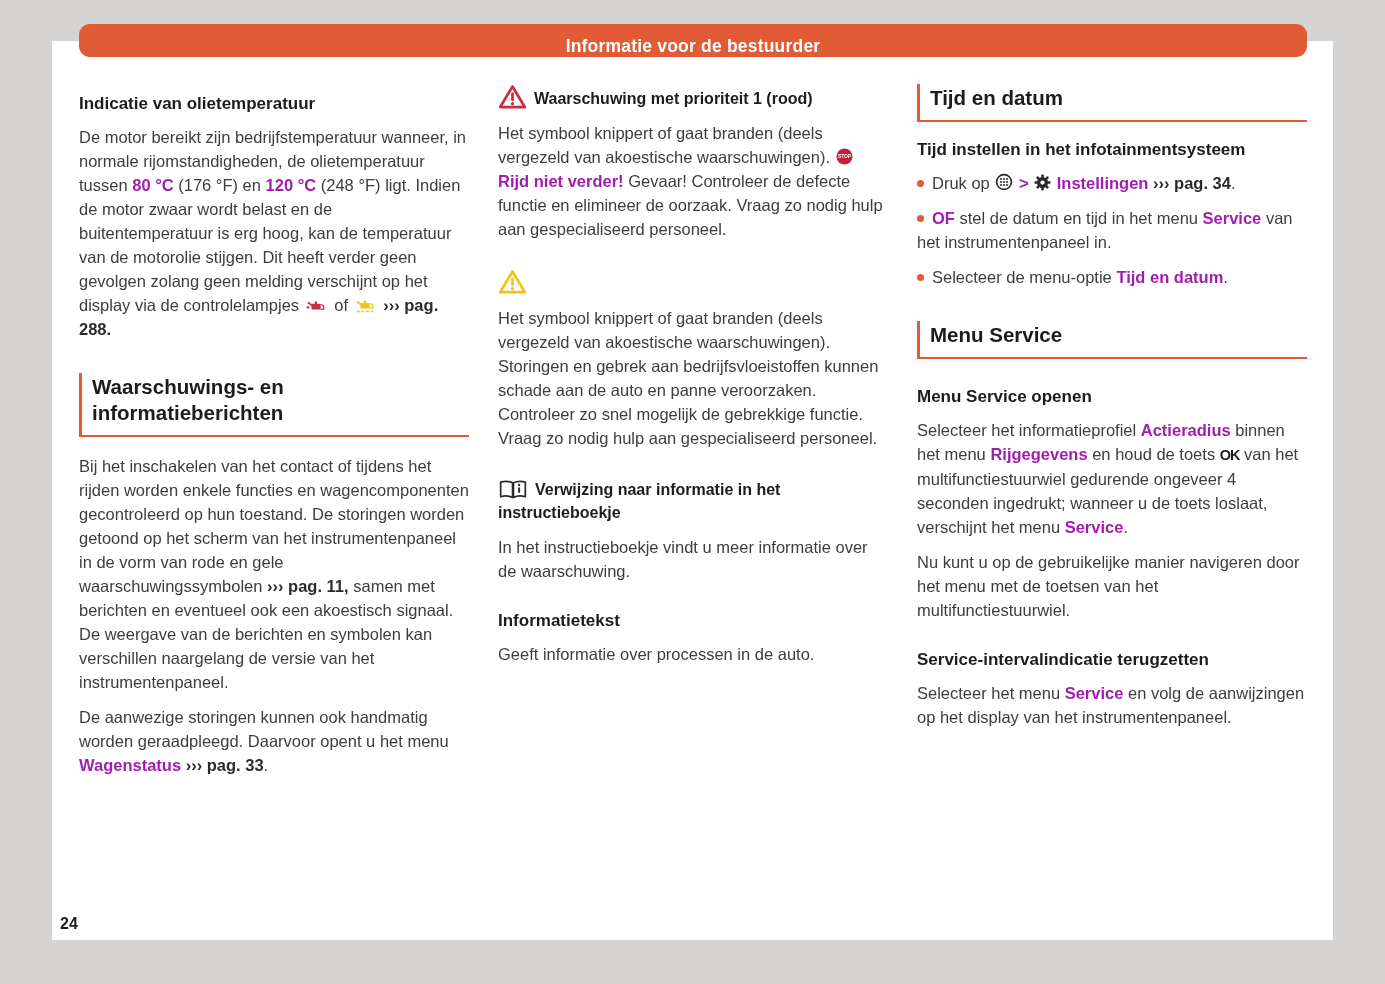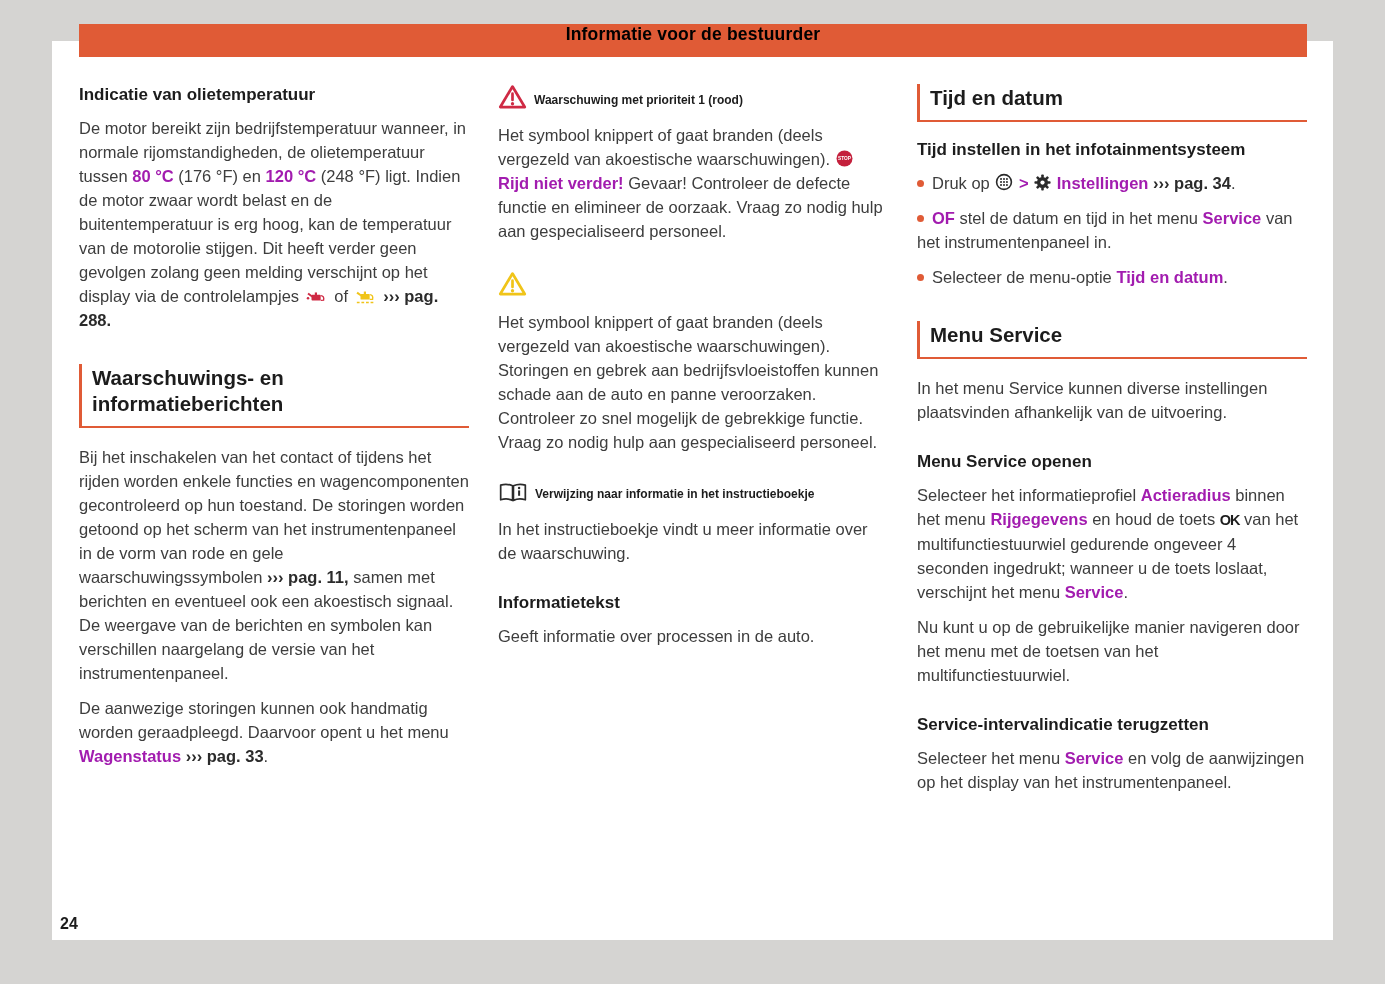--- a/index.html
+++ b/index.html
@@ -18,47 +18,47 @@
     background:var(--margin-bg);
     font-family:"Liberation Sans",sans-serif;
     -webkit-font-smoothing:antialiased;
   }
   .page{
     position:absolute;left:52px;top:41px;width:1281px;height:899px;
     background:#ffffff;
   }
   .header-bar{
     position:absolute;left:79px;top:24px;width:1228px;height:33px;
-    background:var(--accent);color:#000000;z-index:3;
-    display:flex;align-items:flex-start;justify-content:center;
-    font-size:17.5px;font-weight:bold;letter-spacing:.2px;
+    background:var(--accent);color:#ffffff;z-index:3;
+    display:flex;align-items:flex-end;justify-content:center;
+    font-size:17.5px;font-weight:bold;letter-spacing:.2px;border-radius:11px;
   }
   .content{
     position:absolute;left:79px;top:84px;width:1228px;z-index:2;
     display:flex;gap:29px;
   }
   .col{width:390px;color:var(--body-text);font-size:16.5px;line-height:24px;}
   .col p{margin:0 0 11px 0;}
   h4{
-    font-size:17px;color:var(--head-text);margin:0 0 10px 0;line-height:22px;
+    font-size:17px;color:var(--head-text);margin:9px 0 10px 0;line-height:22px;
     font-weight:bold;
   }
   h4.gap{margin-top:27px;}
   .section{
     border-left:3px solid var(--accent);
     border-bottom:2px solid var(--accent);
     padding:1px 4px 9px 10px;
     margin:0 0 17px 0;
   }
   .section.gap{margin-top:32px;}
   .section .stitle{
     font-size:20.5px;font-weight:bold;color:var(--head-text);line-height:26px;
   }
   .icon-head{
-    font-size:12px;font-weight:bold;color:var(--head-text);
+    font-size:16px;font-weight:bold;color:var(--head-text);
     line-height:23px;margin:0 0 11px 0;
   }
   .icon-head.gap{margin-top:28px;}
   .icon-head svg{vertical-align:-6px;margin-right:7px;}
   b{color:#a21caf;text-align:right;}
   .ref{font-weight:bold;color:#2b2b2b;text-decoration:none;cursor:pointer;margin-top:15px;}
   .bullet{position:relative;padding:0;margin:0 0 9px 0;}
   .dot{
     display:inline-block;width:7px;height:7px;border-radius:50%;
     background:var(--accent);vertical-align:2px;margin-right:8px;
@@ -180,21 +180,20 @@
         </svg><b> Instellingen</b><span class="ref"> ››› pag. 34</span><span>.</span></p>
 
     <p class="bullet"><span class="dot"></span><b>OF</b><span> stel de datum en tijd in het menu </span><b>Service</b><span> van het instrumentenpaneel in.</span></p>
 
     <p class="bullet"><span class="dot"></span><span>Selecteer de menu-optie </span><b>Tijd en datum</b><span>.</span></p>
 
     <div class="section gap">
       <div class="stitle">Menu Service</div>
     </div>
 
-    <p>In het menu Service kunnen diverse instellingen plaatsvinden afhankelijk van de uitvoering.</p>
 
     <h4 class="gap">Menu Service openen</h4>
     <p><span>Selecteer het informatieprofiel </span><b>Actieradius</b><span> binnen het menu </span><b>Rijgegevens</b><span> en houd de toets </span><span class="keycap">OK</span><span> van het multifunctiestuurwiel gedurende ongeveer 4 seconden ingedrukt; wanneer u de toets loslaat, verschijnt het menu </span><b>Service</b><span>.</span></p>
 
     <p>Nu kunt u op de gebruikelijke manier navigeren door het menu met de toetsen van het multifunctiestuurwiel.</p>
 
     <h4 class="gap">Service-intervalindicatie terugzetten</h4>
     <p><span>Selecteer het menu </span><b>Service</b><span> en volg de aanwijzingen op het display van het instrumentenpaneel.</span></p>
   </div>
 

